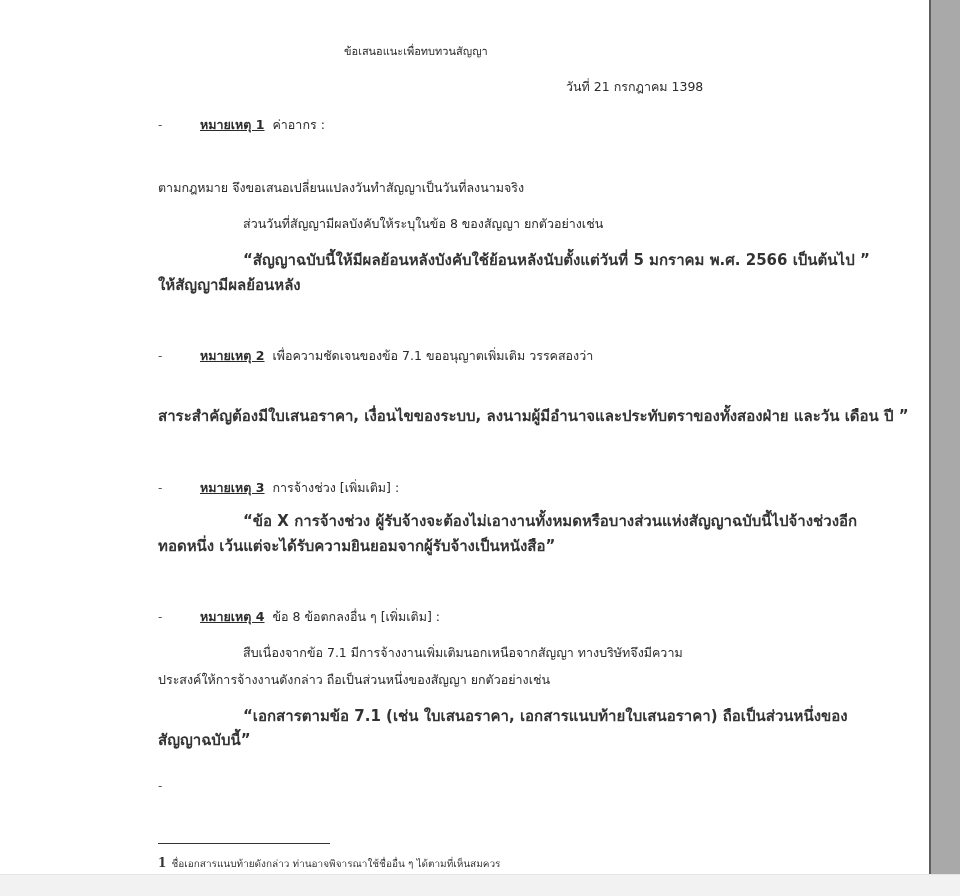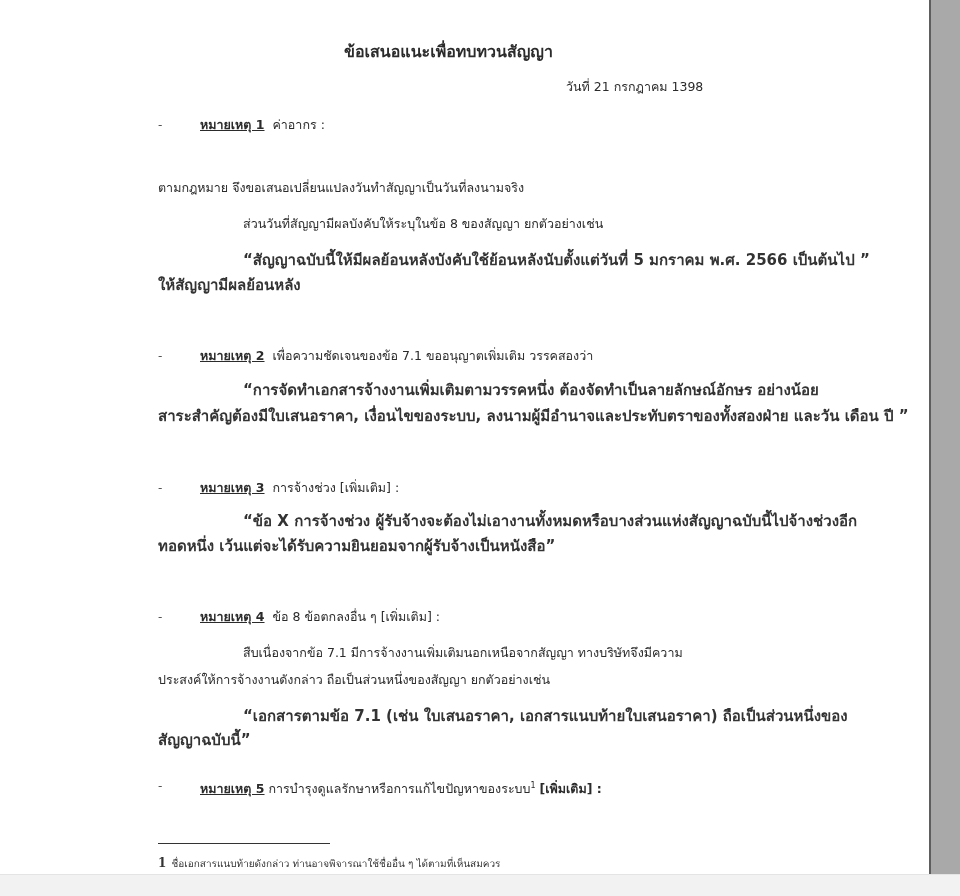--- a/index.html
+++ b/index.html
@@ -50,22 +50,22 @@
     }
     .line {
       position: absolute;
       white-space: nowrap;
       font-size: 12.5px;
       line-height: 16px;
       color: #2b2b2b;
     }
     .bold { font-weight: bold; }
     .title {
-      font-size: 16px;
-      font-weight: bold;
+      font-size: 11px;
+      font-weight: normal;
     }
     .dash {
       position: absolute;
       font-size: 12px;
       color: #555;
     }
     .note-label {
       font-weight: bold;
       text-decoration: underline;
     }
@@ -116,21 +116,20 @@
     <div class="line" style="left:158px; top:180px;text-align:center;">ตามกฎหมาย จึงขอเสนอเปลี่ยนแปลงวันทำสัญญาเป็นวันที่ลงนามจริง</div>
     <div class="line" style="left:243px; top:216px;">ส่วนวันที่สัญญามีผลบังคับให้ระบุในข้อ 8 ของสัญญา ยกตัวอย่างเช่น</div>
     <div class="line quote" style="left:243px; top:252px;">“สัญญาฉบับนี้ให้มีผลย้อนหลังบังคับใช้ย้อนหลังนับตั้งแต่วันที่ 5 มกราคม พ.ศ. 2566 เป็นต้นไป ”</div>
     <div class="line quote" style="left:158px; top:277px;">ให้สัญญามีผลย้อนหลัง</div>
 
     <div class="dash" style="left:158px; top:349px;">-</div>
     <div class="line" style="left:200px; top:348px;">
       <span class="note-label">หมายเหตุ 2</span>&nbsp;
       <span>เพื่อความชัดเจนของข้อ 7.1 ขออนุญาตเพิ่มเติม วรรคสองว่า</span>
     </div>
-    <div class="line quote" style="left:243px; top:382px;">“การจัดทำเอกสารจ้างงานเพิ่มเติมตามวรรคหนึ่ง ต้องจัดทำเป็นลายลักษณ์อักษร อย่างน้อย</div>
     <div class="line quote" style="left:158px; top:408px;">สาระสำคัญต้องมีใบเสนอราคา, เงื่อนไขของระบบ, ลงนามผู้มีอำนาจและประทับตราของทั้งสองฝ่าย และวัน เดือน ปี ”</div>
 
     <div class="dash" style="left:158px; top:481px;">-</div>
     <div class="line" style="left:200px; top:480px;">
       <span class="note-label">หมายเหตุ 3</span>&nbsp;
       <span>การจ้างช่วง [เพิ่มเติม] :</span>
     </div>
     <div class="line quote" style="left:243px; top:513px;">“ข้อ X  การจ้างช่วง ผู้รับจ้างจะต้องไม่เอางานทั้งหมดหรือบางส่วนแห่งสัญญาฉบับนี้ไปจ้างช่วงอีก</div>
     <div class="line quote" style="left:158px; top:538px;">ทอดหนึ่ง เว้นแต่จะได้รับความยินยอมจากผู้รับจ้างเป็นหนังสือ”</div>
 
@@ -138,25 +137,20 @@
     <div class="line" style="left:200px; top:609px;">
       <span class="note-label">หมายเหตุ 4</span>&nbsp;
       <span>ข้อ 8 ข้อตกลงอื่น ๆ [เพิ่มเติม] :</span>
     </div>
     <div class="line" style="left:243px; top:645px;">สืบเนื่องจากข้อ 7.1  มีการจ้างงานเพิ่มเติมนอกเหนือจากสัญญา ทางบริษัทจึงมีความ</div>
     <div class="line" style="left:158px; top:672px;">ประสงค์ให้การจ้างงานดังกล่าว ถือเป็นส่วนหนึ่งของสัญญา ยกตัวอย่างเช่น</div>
     <div class="line quote" style="left:243px; top:708px;">“เอกสารตามข้อ 7.1 (เช่น ใบเสนอราคา, เอกสารแนบท้ายใบเสนอราคา) ถือเป็นส่วนหนึ่งของ</div>
     <div class="line quote" style="left:158px; top:732px;">สัญญาฉบับนี้”</div>
 
     <div class="dash" style="left:158px; top:779px;">-</div>
-    <div class="line" style="left:200px; top:778px;">
-      <span class="note-label">หมายเหตุ 5</span>
-      <span>การบำรุงดูแลรักษาหรือการแก้ไขปัญหาของระบบ</span><sup>1</sup>
-      <span class="bold">[เพิ่มเติม] :</span>
-    </div>
 
     <div class="footnote-rule"></div>
     <div class="footnote">
       <span class="num">1</span>
       <span>ชื่อเอกสารแนบท้ายดังกล่าว ท่านอาจพิจารณาใช้ชื่ออื่น ๆ ได้ตามที่เห็นสมควร</span>
     </div>
   </div>
 
   <div class="side-panel"></div>
 </div>

